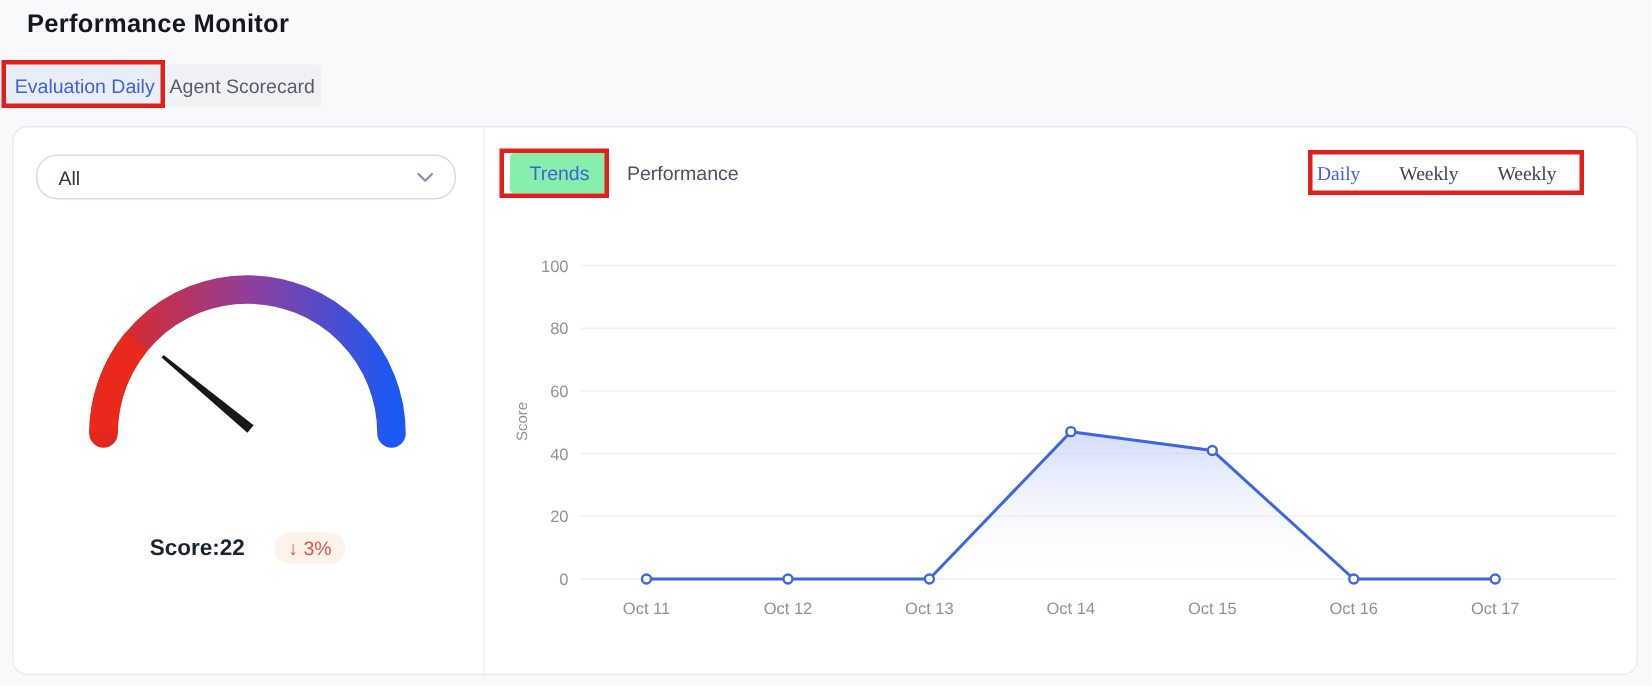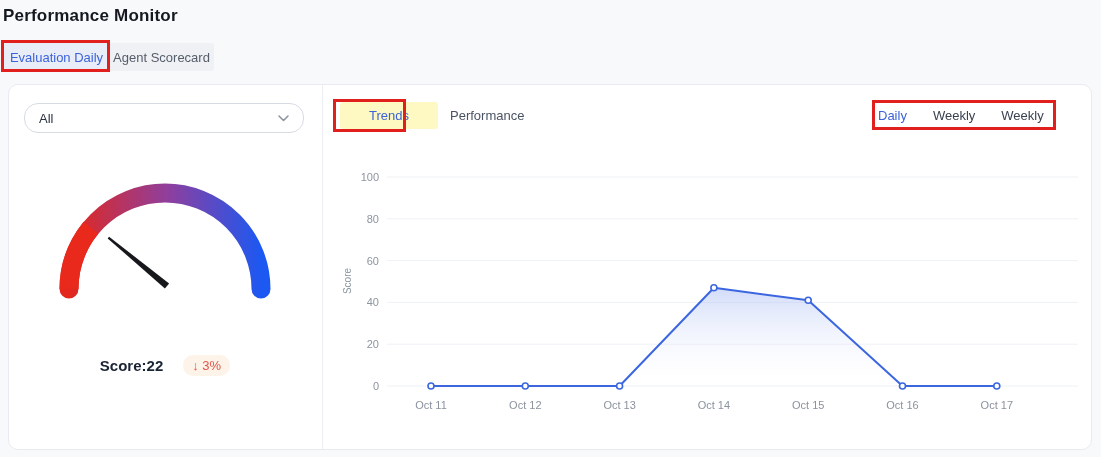--- a/index.html
+++ b/index.html
@@ -6,21 +6,21 @@
   html, body { width: 1101px; height: 457px; }
   body {
     font-family: "Liberation Sans", sans-serif;
     background: #f8f9fb;
     position: relative;
     overflow: hidden;
   }
   .page { position: absolute; inset: 0; }
 
   .page-title {
-    position: absolute; left: 3px; top: 6px;
+    position: absolute; left: 18px; top: 6px;
     font-size: 17px; font-weight: 700; color: #14181f;
     letter-spacing: .2px;
   }
 
   
   .nav-tabs { position: absolute; left: 4px; top: 43px; height: 28px; display: flex; }
   .nav-tab {
     height: 28px; display: flex; align-items: center; justify-content: center;
     font-size: 13px; cursor: pointer;
   }
@@ -57,28 +57,28 @@
   }
   .score-label { font-size: 15px; font-weight: 600; color: #1b2433; }
   .delta-badge {
     font-size: 13px; color: #e0554b; background: #fdf3e8;
     padding: 3px 9px; border-radius: 10px; white-space: nowrap;
   }
 
   
   .chart-tabs { position: absolute; left: 340px; top: 102px; height: 27px; display: flex; align-items: center; }
   .chart-tab { font-size: 13px; cursor: pointer; height: 27px; display: flex; align-items: center; }
-  .chart-tab.active { background: #fef9c3; color: #3c63d8; padding: 0 29px; border-radius: 3px; }
+  .chart-tab.active { background: #86efac; color: #3c63d8; padding: 0 13px; border-radius: 3px; }
   .chart-tab.inactive { color: #4a5363; padding: 0 10px; margin-left: 2px; }
 
   .period-group {
     position: absolute; left: 878px; top: 102px; height: 27px;
     display: flex; align-items: center; gap: 26px;
   }
-  .period-item { font-size: 13px; color: #3a4150; cursor: pointer; }
+  .period-item { font-size: 13px; color: #3a4150; cursor: pointer; font-family: Liberation Serif, serif; }
   .period-item.active { color: #3c63d8; }
 
   .chart-area { position: absolute; left: 330px; top: 160px; }
 </style>
 </head>
 <body>
 
 <div class="page">
 
   <div class="page-title">Performance Monitor</div>

